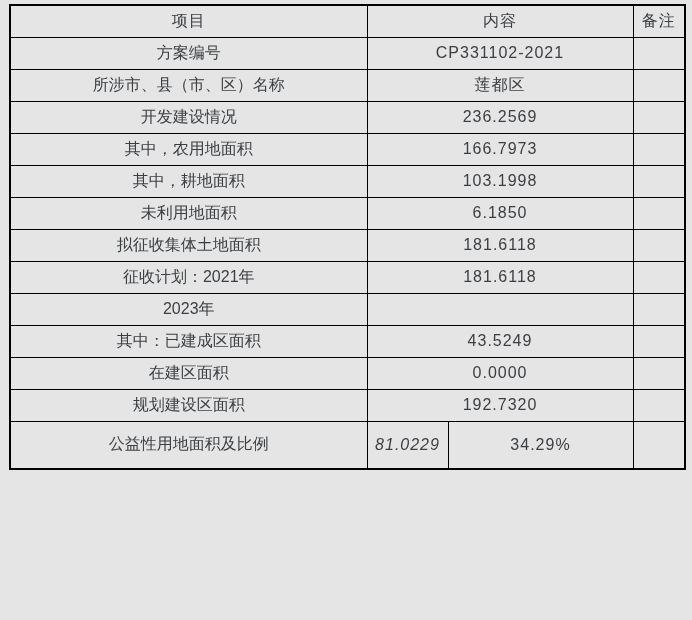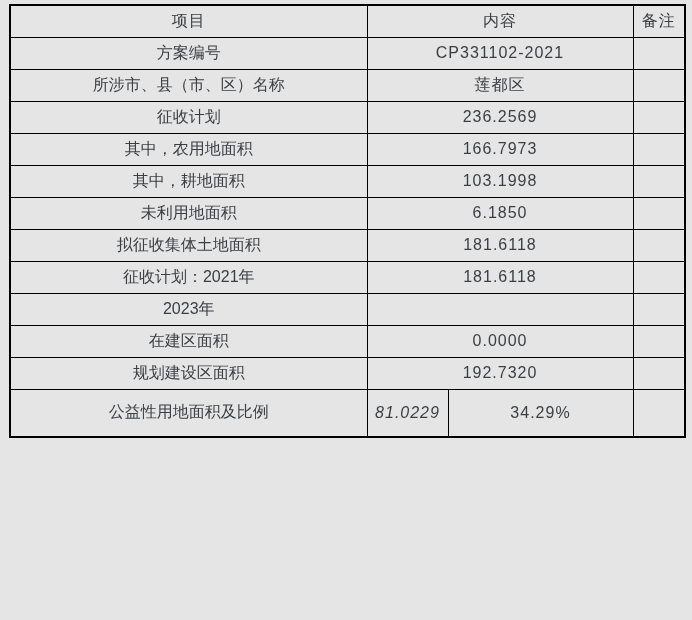--- a/index.html
+++ b/index.html
@@ -81,21 +81,21 @@
         <td>方案编号</td>
         <td class="val" colspan="2">CP331102-2021</td>
         <td></td>
       </tr>
       <tr>
         <td>所涉市、县（市、区）名称</td>
         <td class="val" colspan="2">莲都区</td>
         <td></td>
       </tr>
       <tr>
-        <td>征收计划</td>
+        <td>开发建设情况</td>
         <td class="val" colspan="2">236.2569</td>
         <td></td>
       </tr>
       <tr>
         <td>其中，农用地面积</td>
         <td class="val" colspan="2">166.7973</td>
         <td></td>
       </tr>
       <tr>
         <td>其中，耕地面积</td>
@@ -116,20 +116,25 @@
         <td>征收计划：2021年</td>
         <td class="val" colspan="2">181.6118</td>
         <td></td>
       </tr>
       <tr>
         <td>2023年</td>
         <td class="val" colspan="2"></td>
         <td></td>
       </tr>
       <tr>
+        <td>其中：已建成区面积</td>
+        <td class="val" colspan="2">43.5249</td>
+        <td></td>
+      </tr>
+      <tr>
         <td>在建区面积</td>
         <td class="val" colspan="2">0.0000</td>
         <td></td>
       </tr>
       <tr>
         <td>规划建设区面积</td>
         <td class="val" colspan="2">192.7320</td>
         <td></td>
       </tr>
       <tr class="tall">

